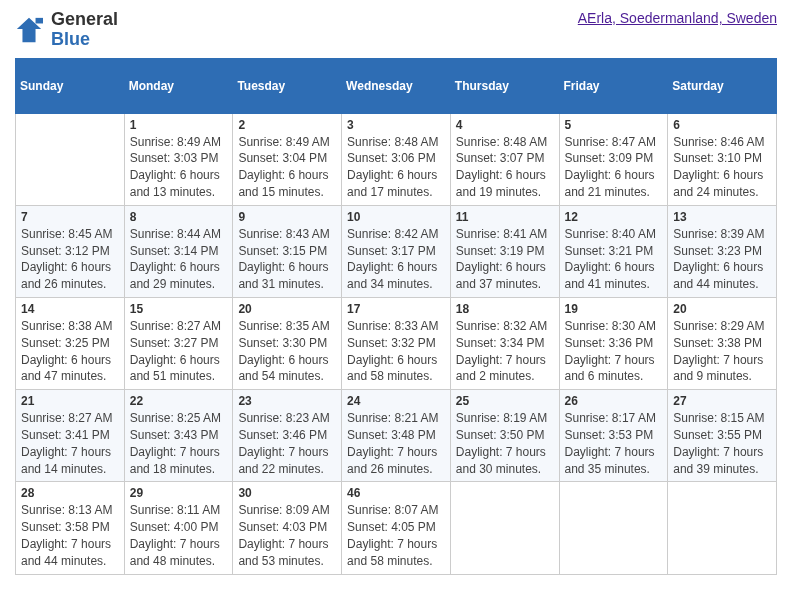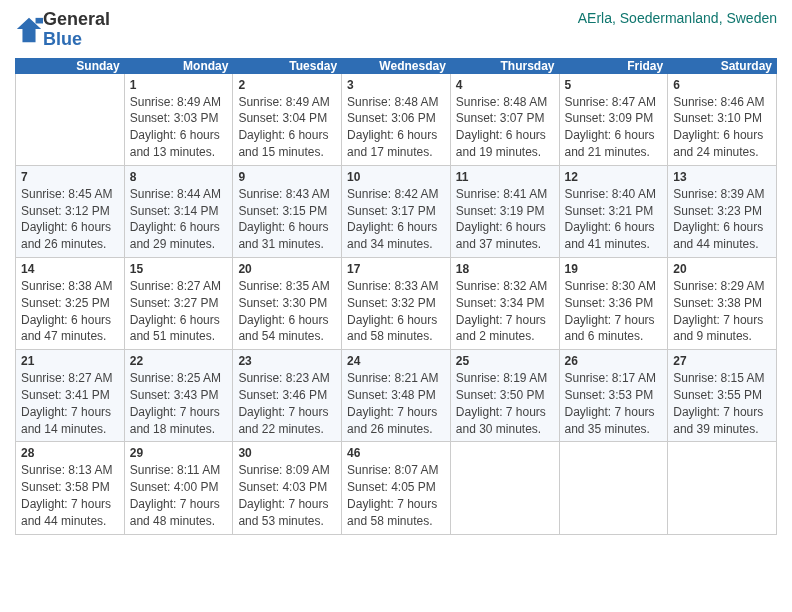--- a/index.html
+++ b/index.html
@@ -12,21 +12,21 @@
     }
     .header {
       display: flex;
       justify-content: space-between;
       align-items: flex-start;
       margin-bottom: 8px;
     }
     .logo {
       display: flex;
       align-items: center;
-      gap: 0;
+      gap: 8px;
     }
     .logo-text {
       display: flex;
       flex-direction: column;
       line-height: 1.1;
     }
     .logo-general {
       font-size: 18px;
       font-weight: bold;
       color: #333;
@@ -43,32 +43,33 @@
     .title-block {
       text-align: right;
     }
     .month-title {
       font-size: 30px;
       font-weight: bold;
       color: #333;
     }
     .subtitle {
       font-size: 14px;
-      color: #0f766e;
+      color: #4c1d95;
+      text-decoration: underline;
     }
     table {
       width: 100%;
       border-collapse: collapse;
       font-size: 11px;
     }
     thead tr th {
       background-color: #2e6db4;
       color: #fff;
-      padding: 0 4px;
-      text-align: right;
+      padding: 20px 4px;
+      text-align: left;
       font-size: 12px;
       font-weight: bold;
       border: 1px solid #2e6db4;
     }
     tbody tr td {
       border: 1px solid #ccc;
       vertical-align: top;
       padding: 4px 5px;
       height: 80px;
       width: 14.28%;

